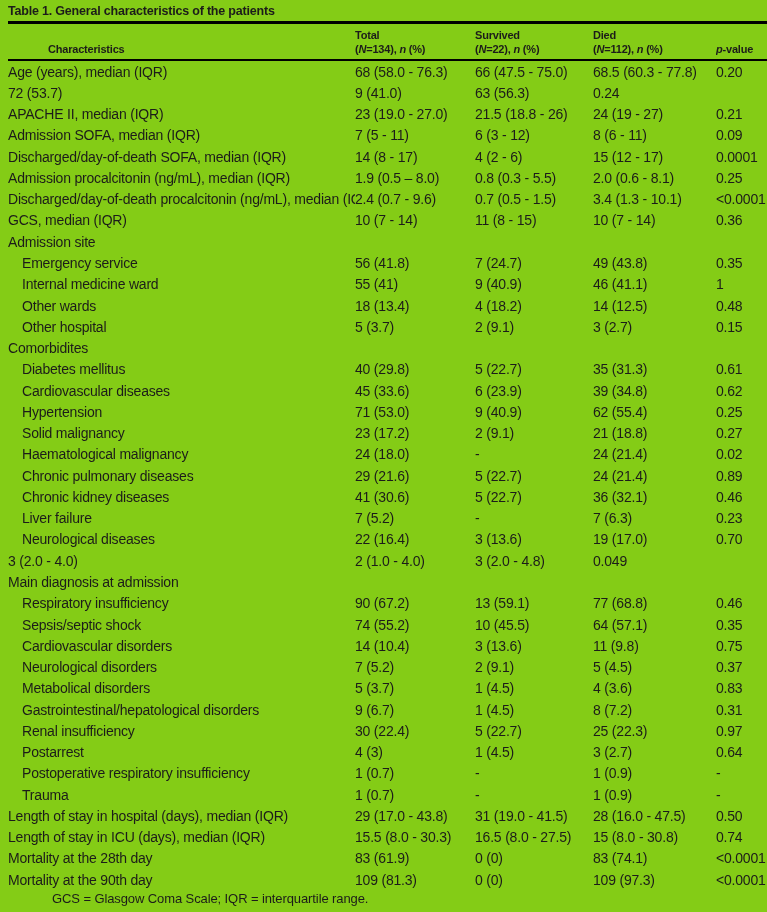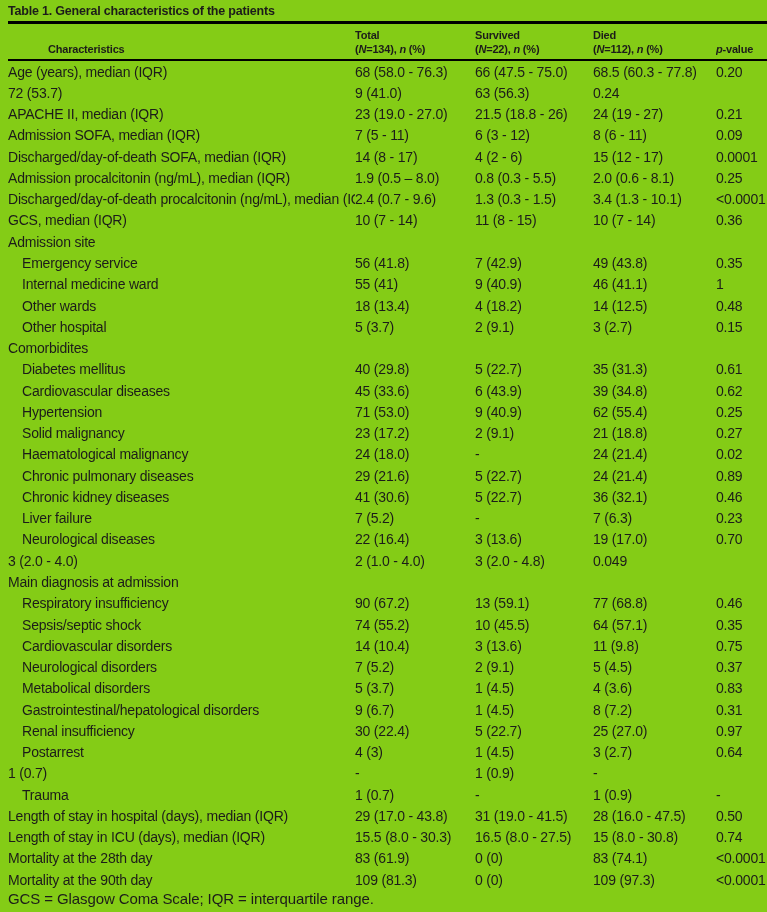--- a/index.html
+++ b/index.html
@@ -55,24 +55,25 @@
     align-items: center;
     font-size: 14px;
     letter-spacing: -0.2px;
   }
   .cell {
     white-space: nowrap;
     overflow: hidden;
   }
   .row.indent .c-label { padding-left: 14px; }
   .footnote {
-    font-size: 15px;
+    font-size: 13px;
     letter-spacing: -0.1px;
     padding-top: 3px;
     line-height: 11px;
+    margin-left: 44px;
   }
   i { font-style: italic; }
 </style>
 </head>
 <body>
 
 <div class="page">
 
   <div class="title">Table 1. General characteristics of the patients</div>
   <div class="rule rule-title"></div>
@@ -138,42 +139,42 @@
       <div class="row grid">
     <div class="cell c-label">Admission procalcitonin (ng/mL), median (IQR)</div>
     <div class="cell">1.9 (0.5 – 8.0)</div>
     <div class="cell">0.8 (0.3 - 5.5)</div>
     <div class="cell">2.0 (0.6 - 8.1)</div>
     <div class="cell">0.25</div>
   </div>
       <div class="row grid">
     <div class="cell c-label">Discharged/day-of-death procalcitonin (ng/mL), median (IQR)</div>
     <div class="cell">2.4 (0.7 - 9.6)</div>
-    <div class="cell">1.3 (0.3 - 1.5)</div>
+    <div class="cell">0.7 (0.5 - 1.5)</div>
     <div class="cell">3.4 (1.3 - 10.1)</div>
     <div class="cell">&lt;0.0001</div>
   </div>
       <div class="row grid">
     <div class="cell c-label">GCS, median (IQR)</div>
     <div class="cell">10 (7 - 14)</div>
     <div class="cell">11 (8 - 15)</div>
     <div class="cell">10 (7 - 14)</div>
     <div class="cell">0.36</div>
   </div>
       <div class="row grid section">
     <div class="cell c-label">Admission site</div>
     <div class="cell"></div>
     <div class="cell"></div>
     <div class="cell"></div>
     <div class="cell"></div>
   </div>
       <div class="row grid indent">
     <div class="cell c-label">Emergency service</div>
     <div class="cell">56 (41.8)</div>
-    <div class="cell">7 (42.9)</div>
+    <div class="cell">7 (24.7)</div>
     <div class="cell">49 (43.8)</div>
     <div class="cell">0.35</div>
   </div>
       <div class="row grid indent">
     <div class="cell c-label">Internal medicine ward</div>
     <div class="cell">55 (41)</div>
     <div class="cell">9 (40.9)</div>
     <div class="cell">46 (41.1)</div>
     <div class="cell">1</div>
   </div>
@@ -201,21 +202,21 @@
       <div class="row grid indent">
     <div class="cell c-label">Diabetes mellitus</div>
     <div class="cell">40 (29.8)</div>
     <div class="cell">5 (22.7)</div>
     <div class="cell">35 (31.3)</div>
     <div class="cell">0.61</div>
   </div>
       <div class="row grid indent">
     <div class="cell c-label">Cardiovascular diseases</div>
     <div class="cell">45 (33.6)</div>
-    <div class="cell">6 (43.9)</div>
+    <div class="cell">6 (23.9)</div>
     <div class="cell">39 (34.8)</div>
     <div class="cell">0.62</div>
   </div>
       <div class="row grid indent">
     <div class="cell c-label">Hypertension</div>
     <div class="cell">71 (53.0)</div>
     <div class="cell">9 (40.9)</div>
     <div class="cell">62 (55.4)</div>
     <div class="cell">0.25</div>
   </div>
@@ -313,31 +314,32 @@
     <div class="cell c-label">Gastrointestinal/hepatological disorders</div>
     <div class="cell">9 (6.7)</div>
     <div class="cell">1 (4.5)</div>
     <div class="cell">8 (7.2)</div>
     <div class="cell">0.31</div>
   </div>
       <div class="row grid indent">
     <div class="cell c-label">Renal insufficiency</div>
     <div class="cell">30 (22.4)</div>
     <div class="cell">5 (22.7)</div>
-    <div class="cell">25 (27.0)</div>
+    <div class="cell">25 (22.3)</div>
     <div class="cell">0.97</div>
   </div>
       <div class="row grid indent">
     <div class="cell c-label">Postarrest</div>
     <div class="cell">4 (3)</div>
     <div class="cell">1 (4.5)</div>
     <div class="cell">3 (2.7)</div>
     <div class="cell">0.64</div>
   </div>
       <div class="row grid indent">
+    <div class="cell c-label">Postoperative  respiratory insufficiency</div>
     <div class="cell">1 (0.7)</div>
     <div class="cell">-</div>
     <div class="cell">1 (0.9)</div>
     <div class="cell">-</div>
   </div>
       <div class="row grid indent">
     <div class="cell c-label">Trauma</div>
     <div class="cell">1 (0.7)</div>
     <div class="cell">-</div>
     <div class="cell">1 (0.9)</div>

